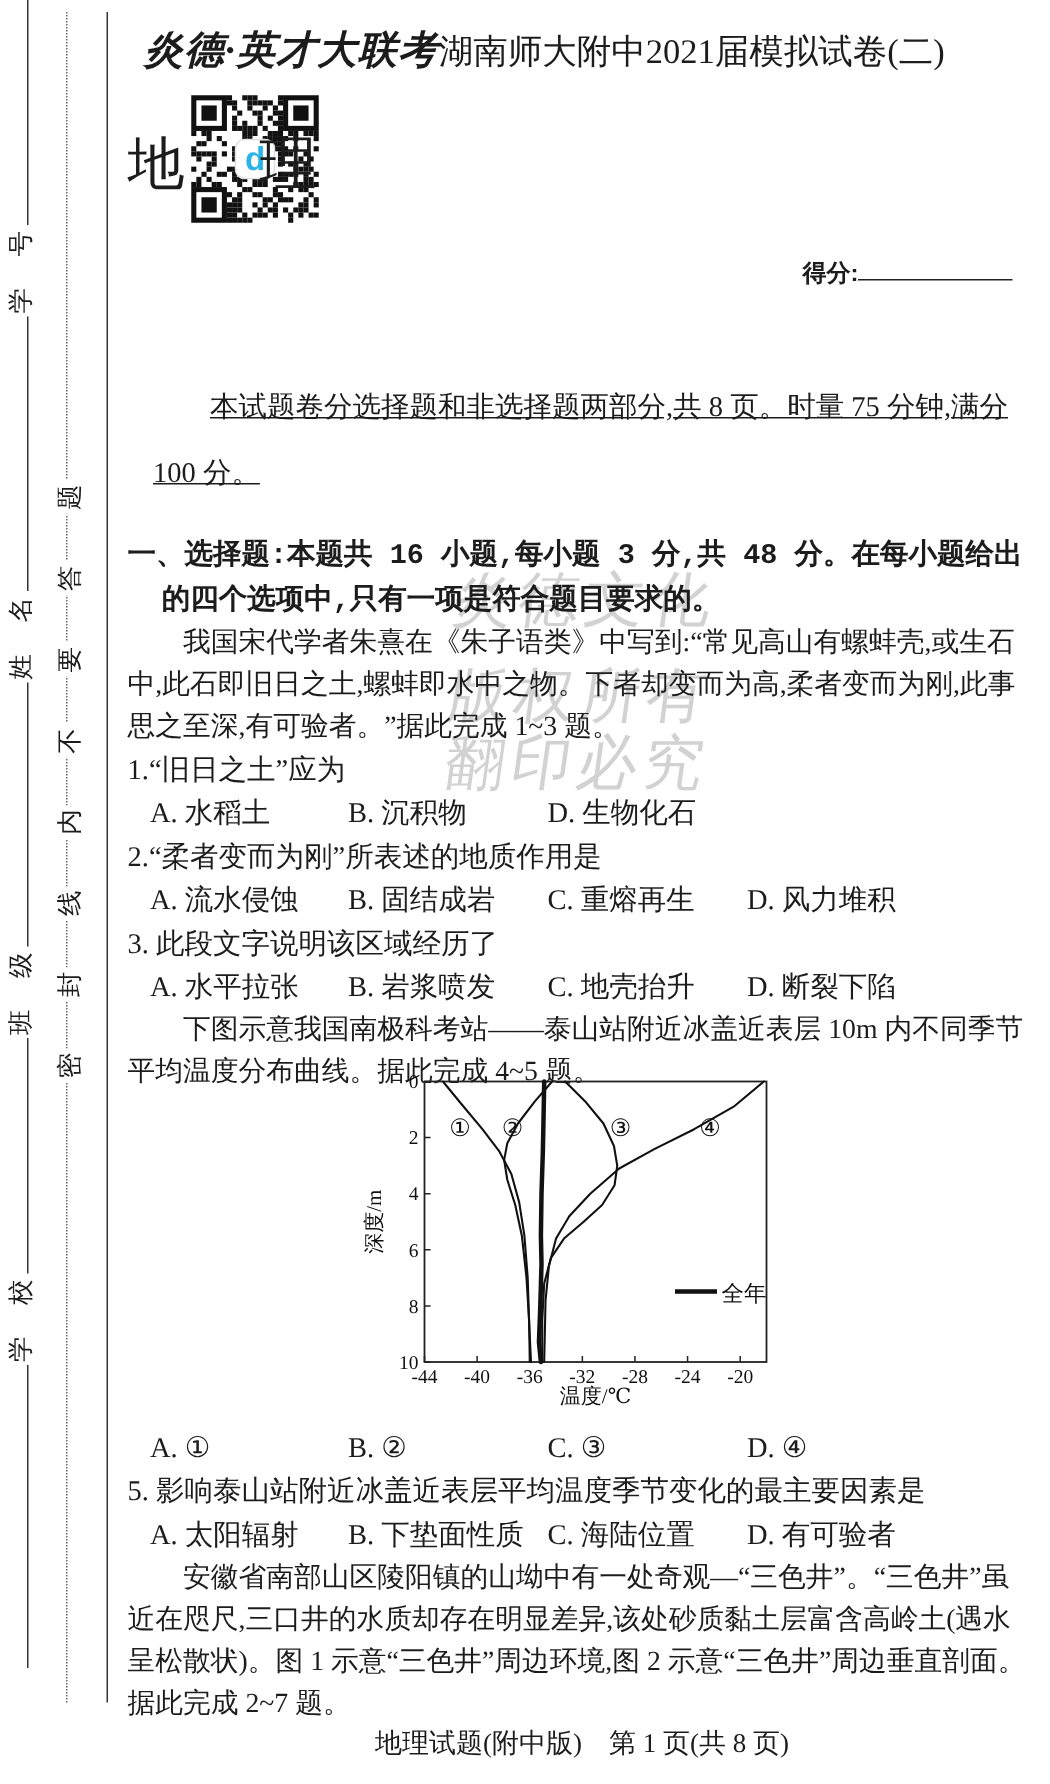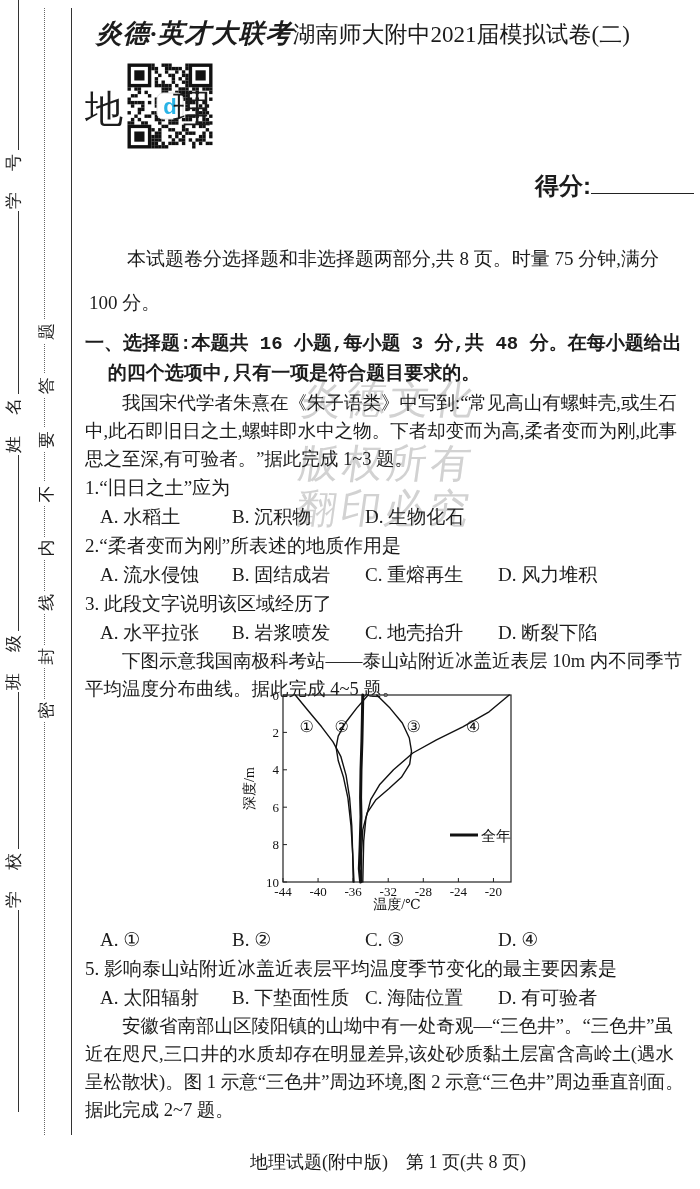--- a/index.html
+++ b/index.html
@@ -16,21 +16,21 @@
     transform-origin:0 0;transform:rotate(-90deg);display:flex;justify-content:space-between;
     align-items:center;font-size:17px;z-index:4;}
   #seal-strip span{background:#fff;padding:1px 3px;}
   
   #header-title{position:absolute;left:96px;top:16px;width:612px;text-align:left;white-space:nowrap;z-index:2;}
   #header-title .script{font-weight:900;font-style:italic;font-size:26px;letter-spacing:1px;}
   #header-title .rest{font-size:23px;}
   #qr{position:absolute;left:124px;top:60px;z-index:2;}
   #subject-title{position:absolute;left:85px;top:84px;width:606px;
     font-size:38px;font-weight:400;letter-spacing:6px;z-index:2;}
-  #score{position:absolute;left:535px;top:170px;font-size:24px;font-weight:700;
+  #score{position:absolute;left:535px;top:170px;font-size:16px;font-weight:700;
     font-family:Liberation Sans, sans-serif;z-index:2;}
   #score .score-line{display:inline-block;width:103px;height:16px;border-bottom:1.6px solid #222;}
   
   .wm{position:absolute;font-size:40px;color:#d2d2d2;letter-spacing:4px;z-index:1;
       transform:skewX(-8deg);font-family:"Liberation Serif",serif;}
   
   #content{position:absolute;left:85px;top:233px;width:606px;font-size:19px;z-index:2;}
   .intro{line-height:44px;text-indent:2em;}
   .sec-heading{font-family:Liberation Mono, monospace;font-weight:700;
     font-size:19px;line-height:30px;padding-left:1.2em;text-indent:-1.2em;}
@@ -284,21 +284,21 @@
         <rect x="10.3" y="71.5" width="10.2" height="10.2" fill="#111"></rect>
         <rect x="33" y="33" width="26" height="26" rx="6" fill="#fff" stroke="#e0e0e0" stroke-width="1"></rect>
         <text x="46" y="53.5" text-anchor="middle" style="font-family:Liberation Sans,DejaVu Sans,sans-serif;font-size:22px;font-weight:bold" fill="#29b3e6">d</text>
       </svg></div>
   <div id="subject-title">地　理</div>
   <div id="score">
     <span>得分:</span><span class="score-line"></span>
   </div>
 
   <div id="content">
-    <p class="intro" style="margin:4px;">本试题卷分选择题和非选择题两部分,共 8 页。时量 75 分钟,满分 100 分。</p>
+    <p class="intro" style="margin:17px;text-decoration:underline;">本试题卷分选择题和非选择题两部分,共 8 页。时量 75 分钟,满分 100 分。</p>
     <p class="sec-heading" style="margin:0;">一、选择题:本题共 16 小题,每小题 3 分,共 48 分。在每小题给出的四个选项中,只有一项是符合题目要求的。</p>
     <p class="stim" style="margin:0;">我国宋代学者朱熹在《朱子语类》中写到:“常见高山有螺蚌壳,或生石中,此石即旧日之土,螺蚌即水中之物。下者却变而为高,柔者变而为刚,此事思之至深,有可验者。”据此完成 1~3 题。</p>
 
     <div class="q-stem">1.“旧日之土”应为</div>
     <div class="q-opts">
       <span class="opt-a">A. 水稻土</span>
       <span class="opt-b">B. 沉积物</span>
       <span class="opt-d">D. 生物化石</span>
     </div>
 

